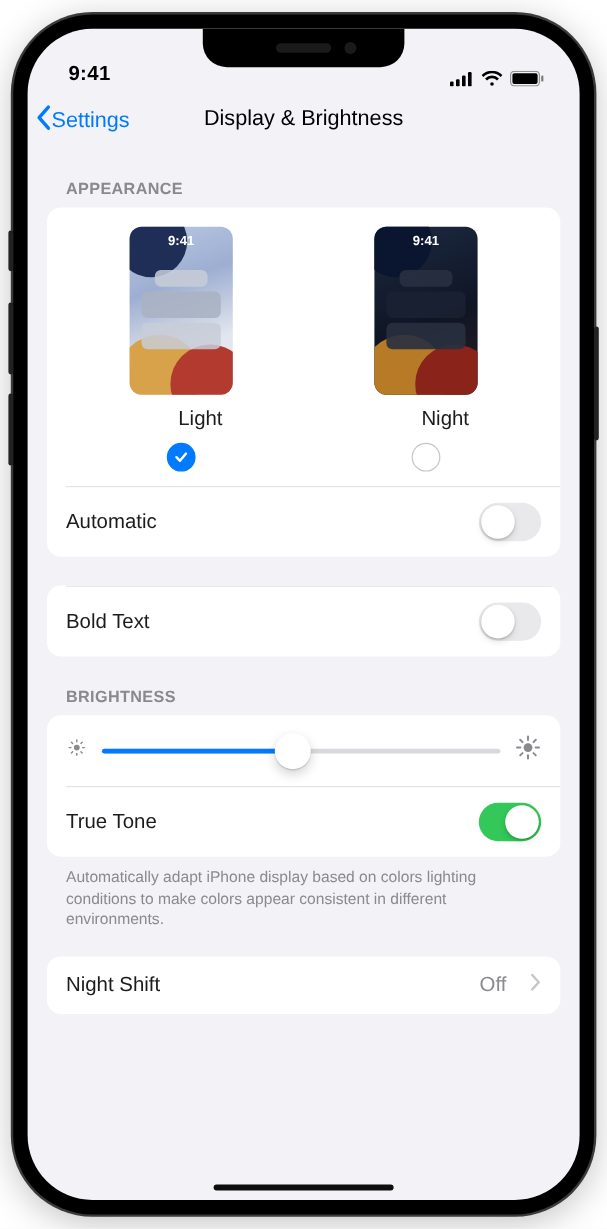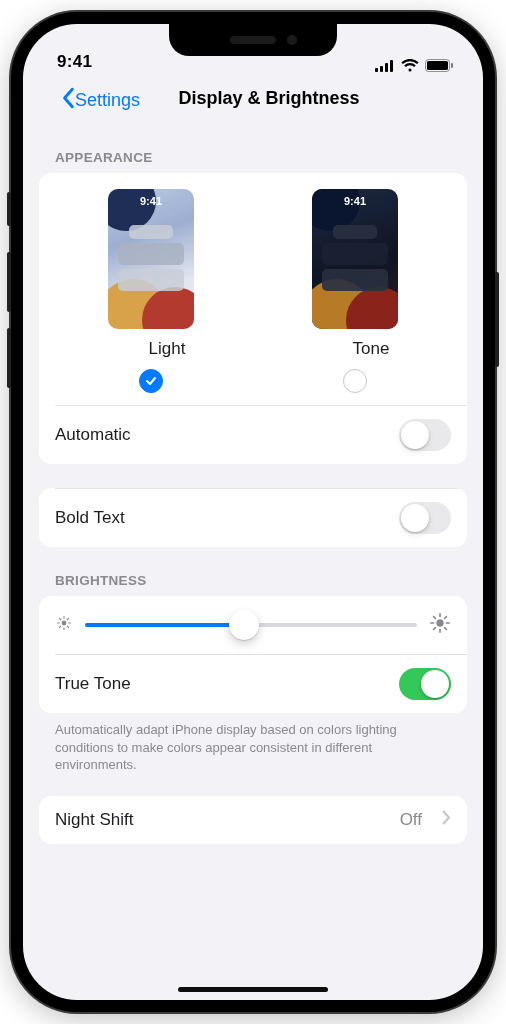--- a/index.html
+++ b/index.html
@@ -69,25 +69,24 @@
   .status-icons svg { display:block; }
 
   
   .nav-header {
     height: 48px;
     display: flex;
     align-items: center;
     padding: 0 10px 0 6px;
     gap: 2px;
     position: relative;
-    margin-left: 32px;
   }
   .back-wrap { display:flex; align-items:center; color:#007aff; font-size:18px; }
   .back-wrap svg { margin-right:-2px; }
-  .nav-title { font-size: 18px; font-weight: 700; position:absolute; left:50%; transform:translateX(-50%); top:12px; }
+  .nav-title { font-size: 18px; font-weight: 400; position:absolute; left:50%; transform:translateX(-50%); top:12px; }
 
   .content { padding: 0 16px; }
 
   .section-header {
     font-size: 13.5px;
     color: #8a8a8e;
     text-transform: uppercase;
     letter-spacing: .3px;
     padding: 26px 16px 8px 16px;
     font-weight: bold;
@@ -265,21 +264,21 @@
               <span class="blob b1"></span>
                 <span class="blob b2"></span>
                 <span class="blob b3"></span>
               <div class="clock">9:41</div>
               <div class="widget-stack">
                   <div class="w"></div>
                   <div class="w"></div>
                   <div class="w"></div>
                 </div>
             </div>
-            <div class="mode-label">Tone</div>
+            <div class="mode-label">Night</div>
             <div class="radio">
               
             </div>
           </div>
         </div>
         <div class="divider"></div>
         <div class="row">
           <span>Automatic</span>
           <div class="switch">
               <div class="knob"></div>

